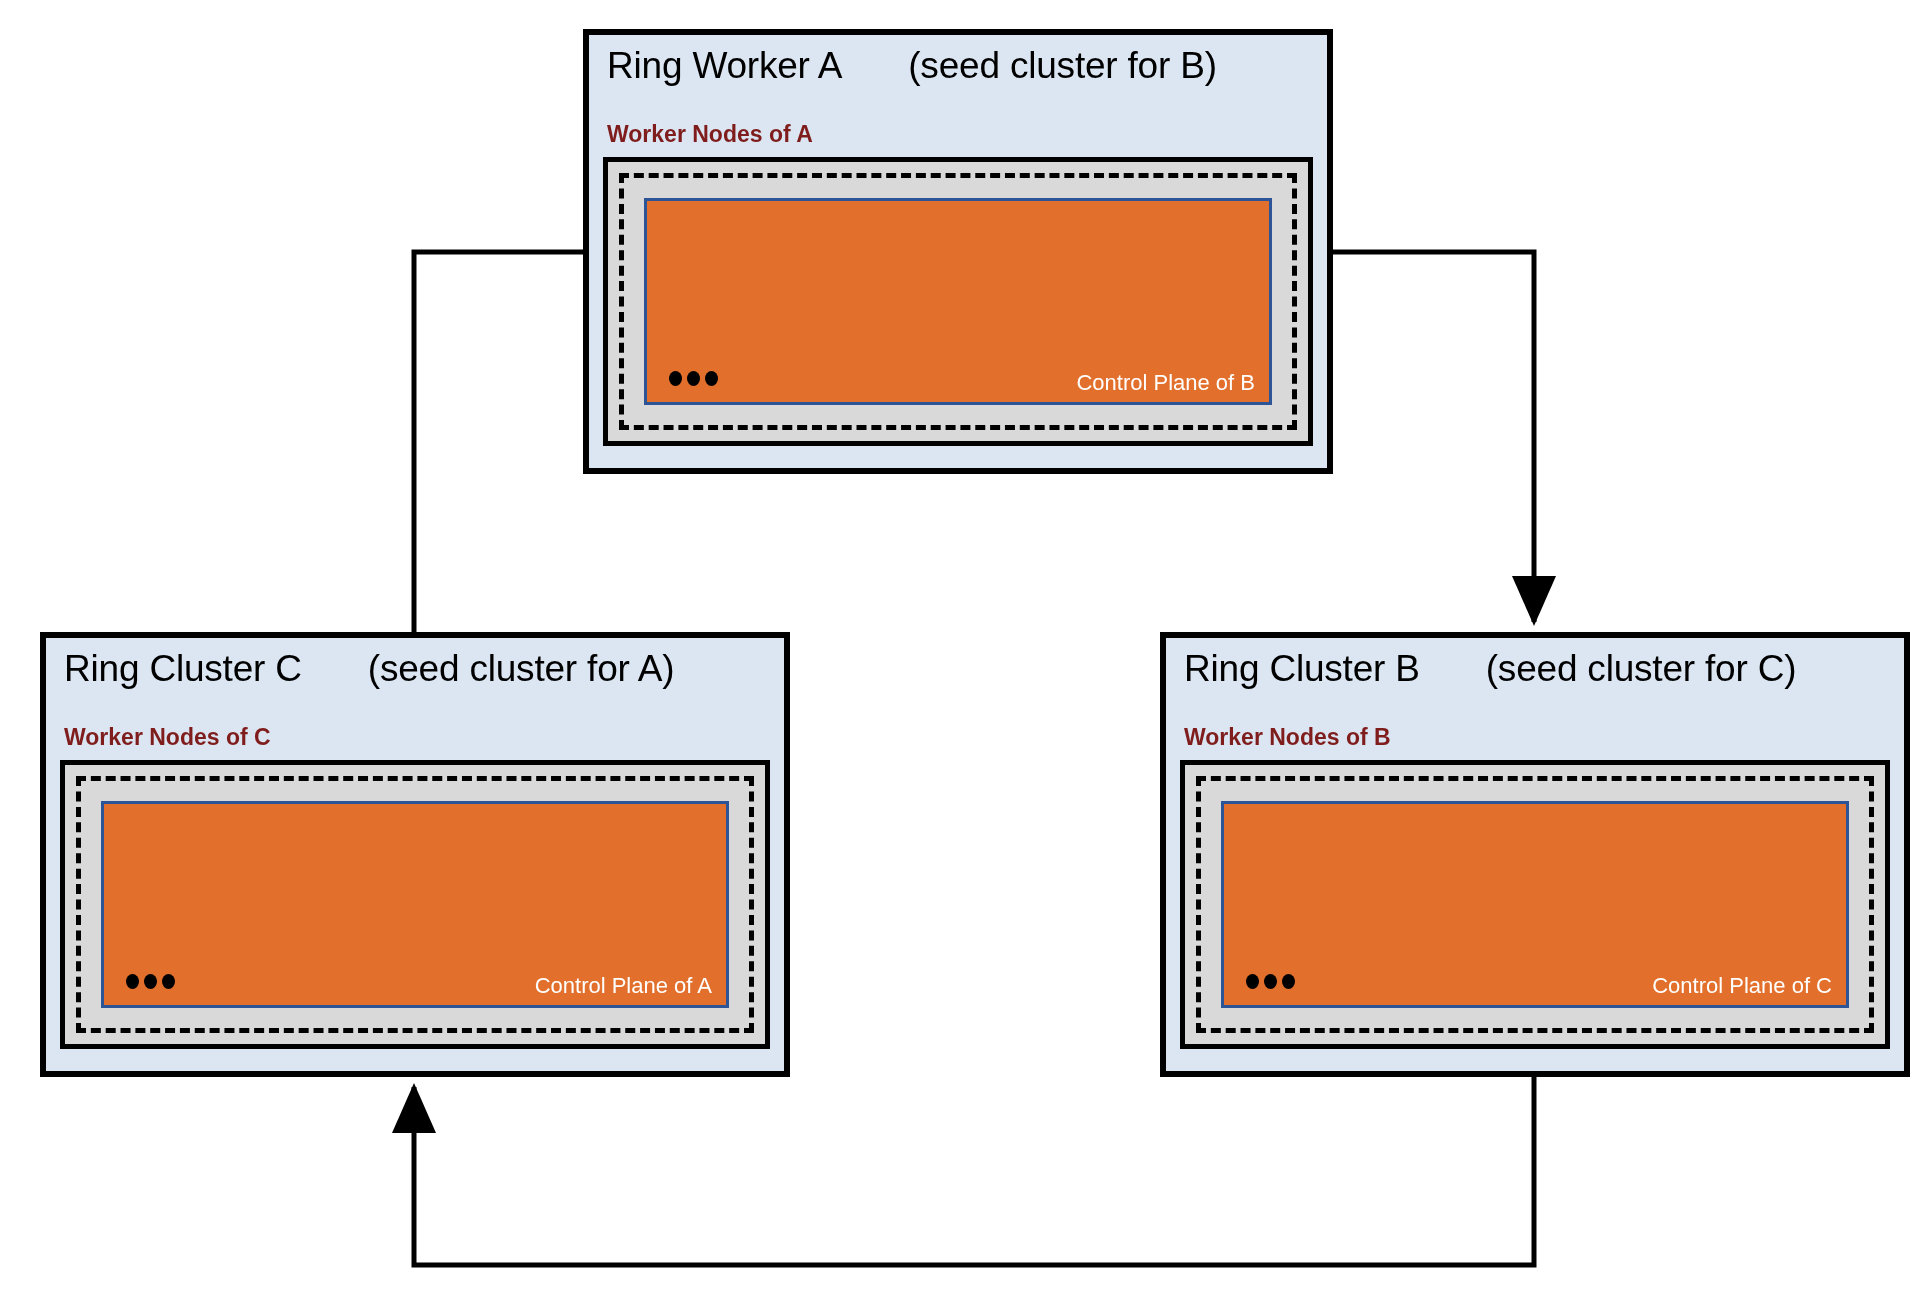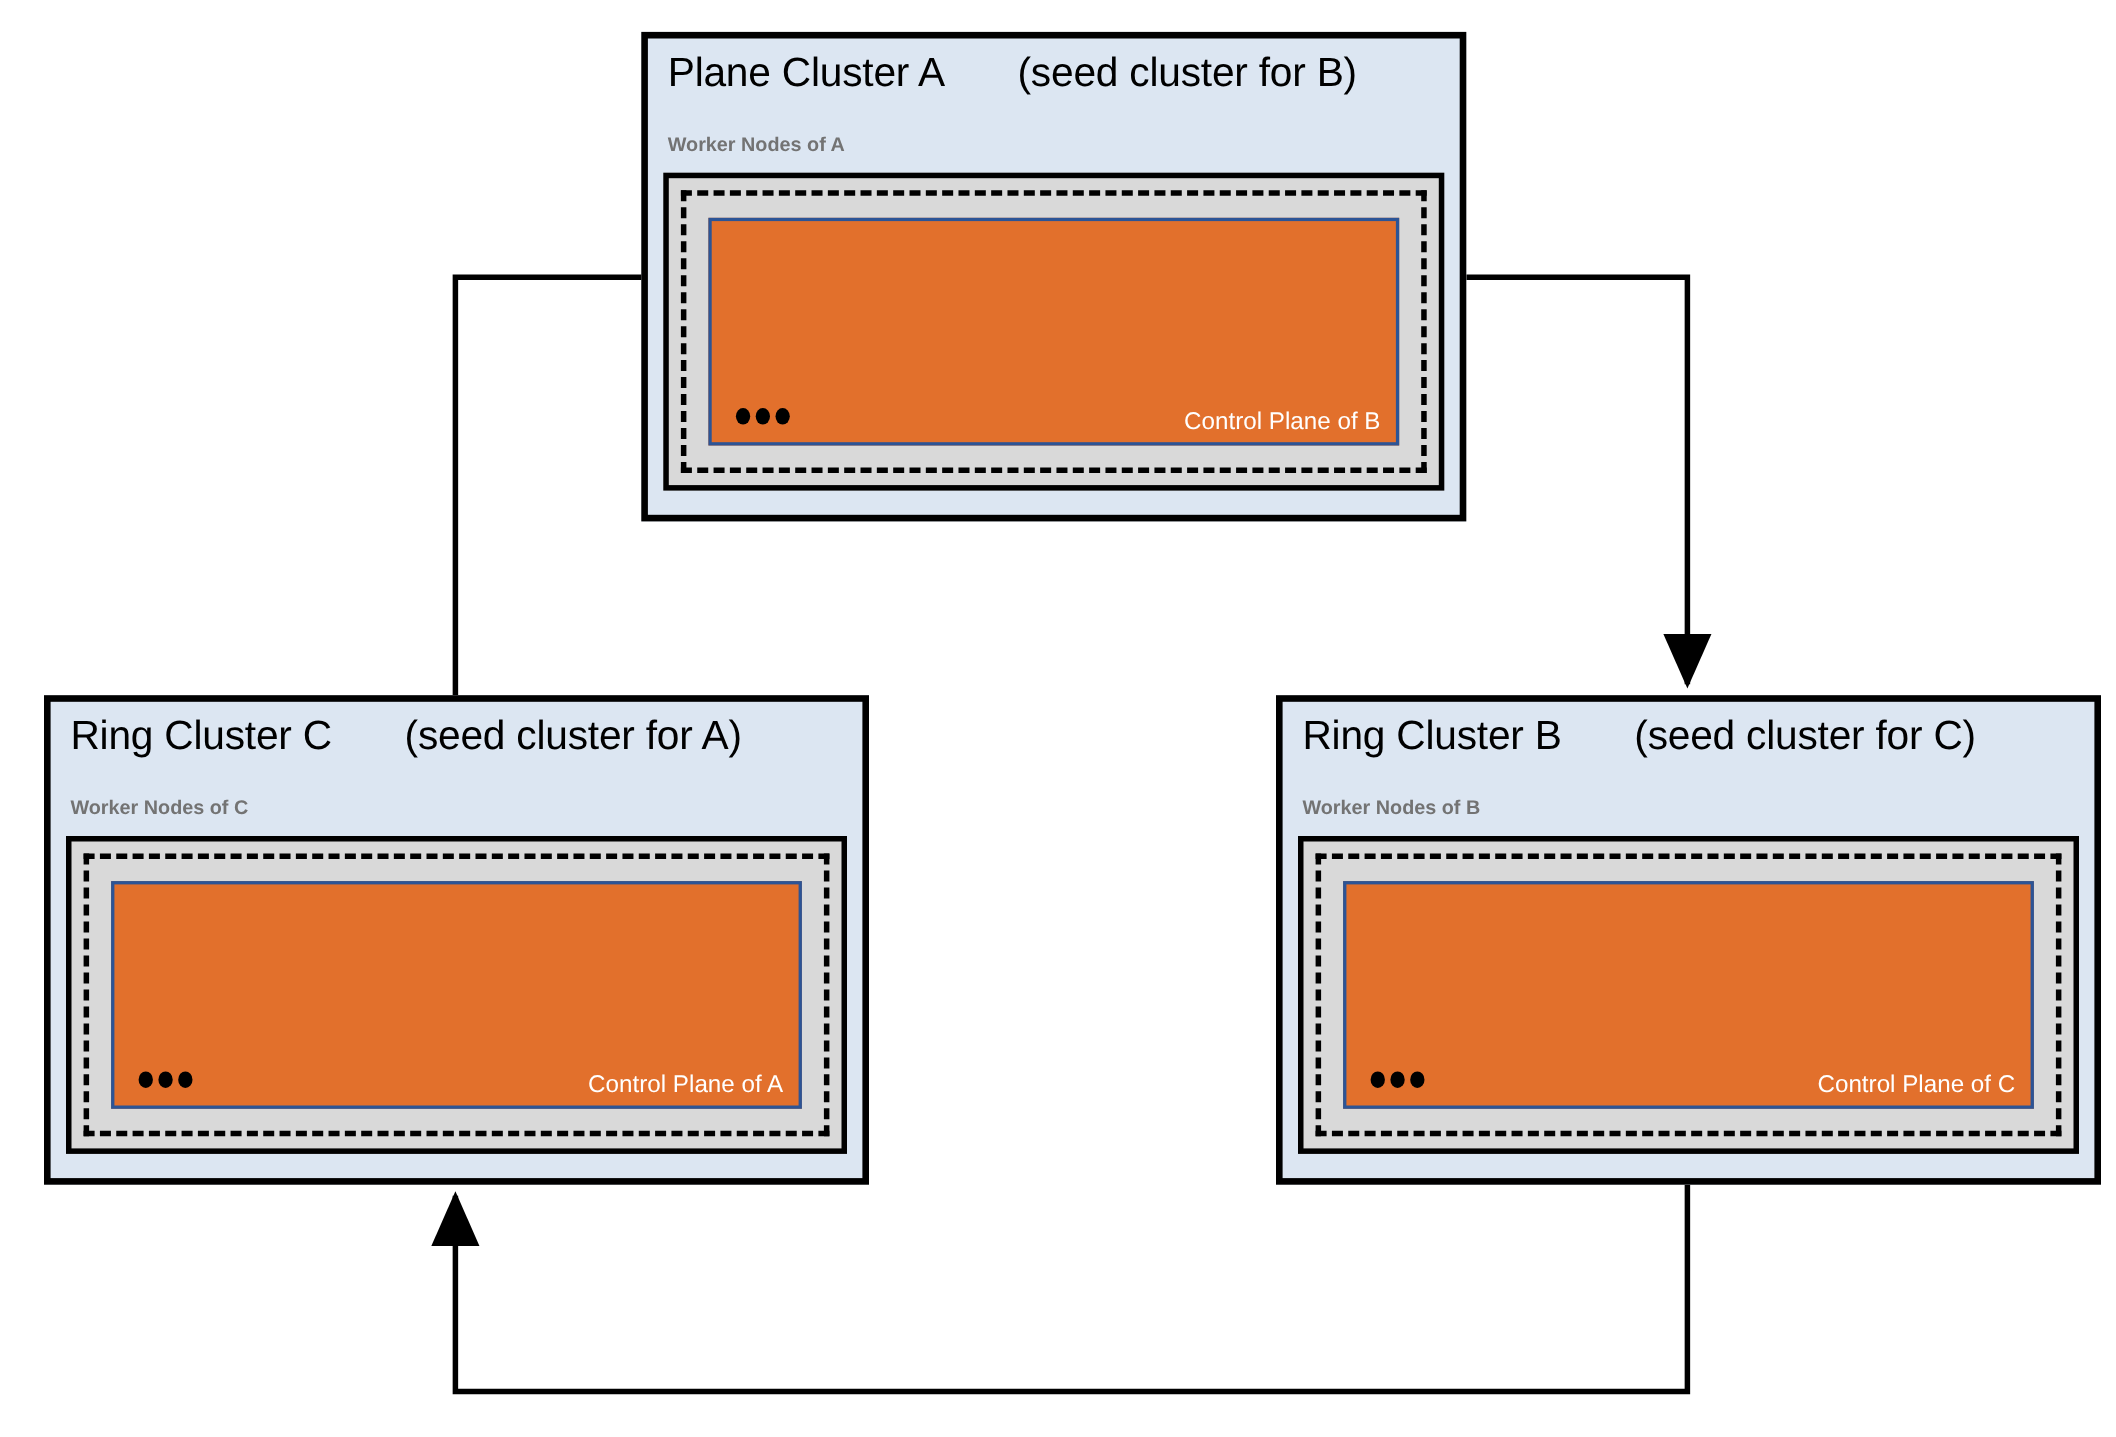--- a/index.html
+++ b/index.html
@@ -39,23 +39,23 @@
     letter-spacing: -0.2px;
   }
   .cluster-title .seed {
     display: inline-block;
     margin-left: 66px;
   }
   .cluster-subtitle {
     position: absolute;
     left: 18px;
     top: 86px;
-    font-size: 18px;
+    font-size: 23px;
     font-weight: 700;
-    color: #737373;
+    color: #7f1d1d;
     white-space: nowrap;
   }
 
   
   .worker-outer {
     position: absolute;
     left: 14px;
     right: 14px;
     top: 122px;
     bottom: 22px;
@@ -134,21 +134,21 @@
 
     <path d="M414,632 L414,252 L1326,252" fill="none" stroke="#000000" stroke-width="5" marker-end="url(#ah)"></path>
 
     <path d="M1333,252 L1534,252 L1534,622" fill="none" stroke="#000000" stroke-width="5" marker-end="url(#ah)"></path>
 
     <path d="M1534,1077 L1534,1265 L414,1265 L414,1087" fill="none" stroke="#000000" stroke-width="5" marker-end="url(#ah)"></path>
   </svg>
 
   <div class="cluster" style="left:583px; top:29px;">
     <div class="cluster-title">
-      <span>Plane Cluster A</span><span class="seed">(seed cluster for B)</span>
+      <span>Ring Worker A</span><span class="seed">(seed cluster for B)</span>
     </div>
     <div class="cluster-subtitle">Worker Nodes of A</div>
 
     <div class="worker-outer">
       <div class="worker-dashed">
         <div class="control-plane">
           <div class="cp-dots">
             <i></i>
               <i></i>
               <i></i>

